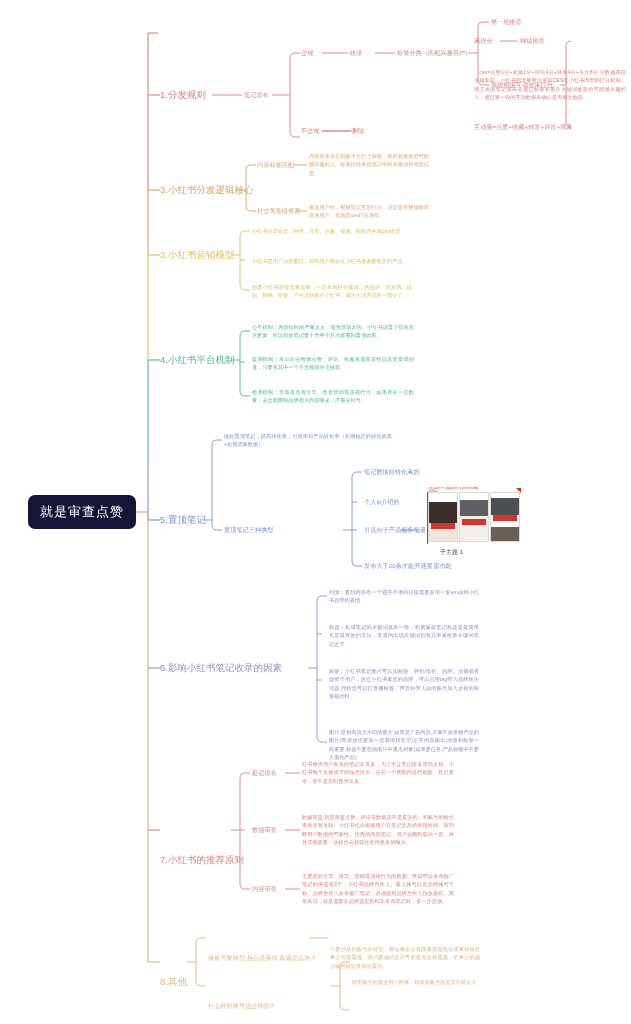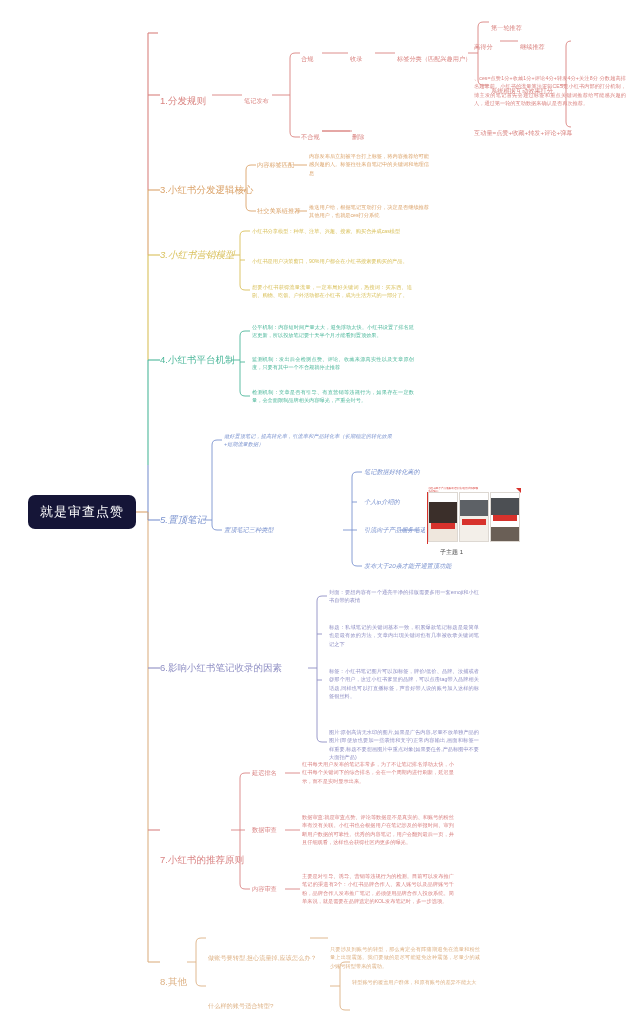--- a/index.html
+++ b/index.html
@@ -25,22 +25,22 @@
 
   
   .l2{font-size:6.2px;white-space:nowrap;transform:translateY(-50%);line-height:1.25;}
   .l3{font-size:6.2px;white-space:nowrap;transform:translateY(-50%);line-height:1.25;}
 
   
   .para{font-size:5.2px;line-height:1.62;transform:translateY(-50%);
         text-align:justify;word-break:break-all;}
 
   
-  .c1{color:#d9827f;margin-top:6px;} .c2{color:#dba36a;} .c3{color:#d9c05a;}
-  .c4{color:#4cb79a;} .c5{color:#7b93cf;font-style:italic;} .c6{color:#8f8fc4;}
+  .c1{color:#d9827f;} .c2{color:#dba36a;} .c3{color:#d9c05a;}
+  .c4{color:#4cb79a;} .c5{color:#7b93cf;} .c6{color:#8f8fc4;}
   .c7{color:#d98383;} .c8{color:#ddb184;margin-top:20px;}
 
   
   .thumb{position:absolute;left:425px;top:486px;width:98px;height:58px;
          border:0;background:#ffffff;overflow:hidden;}
   .thumb-cap{position:absolute;left:440px;top:548px;font-size:6px;color:#4a4a4a;}
   .ph{position:absolute;top:6px;width:28px;height:48px;background:#f4f2ef;border:0.4px solid #ddd8d2;}
   .ph1{left:3px;background:linear-gradient(#ffffff 0 18%, #3b2f2a 18% 62%, #efe7dd 62% 100%);}
   .ph2{left:34px;background:linear-gradient(#ffffff 0 14%, #5d6166 14% 48%, #f3efe9 48% 100%);}
   .ph3{left:65px;background:linear-gradient(#ffffff 0 10%, #4c4f53 10% 46%, #ffffff 46% 70%, #6a5f56 70% 100%);}
@@ -183,21 +183,21 @@
   <div class="node l2 c1" style="left:474px;top:127px;">互动量=点赞+收藏+转发+评论+弹幕</div>
   <div class="node l2 c1" style="left:301px;top:131px;">不合规</div>
   <div class="node l2 c1" style="left:352px;top:131px;">删除</div>
 
   <div class="node l1 c2" style="left:160px;top:190px;">3.小红书分发逻辑核心</div>
   <div class="node l2 c2" style="left:257px;top:165px;">内容标签匹配</div>
   <div class="node para c2" style="left:309px;top:165px;width:120px;">内容发布后立刻被平台打上标签，将内容推荐给可能感兴趣的人。标签往往来自笔记中的关键词和地理信息</div>
   <div class="node l2 c2" style="left:257px;top:211px;">社交关系链推荐</div>
   <div class="node para c2" style="left:309px;top:211px;width:120px;">推送用户给，根据笔记互动打分，决定是否继续推荐其他用户，也就是ces打分系统</div>
 
-  <div class="node l1 c3" style="left:160px;top:255px;font-style:italic;">3.小红书营销模型</div>
+  <div class="node l1 c3" style="left:160px;top:255px;">3.小红书营销模型</div>
   <div class="node para c3" style="left:252px;top:231px;width:160px;">小红书分享模型：种草、注草、兴趣、搜索、购买合并成cas模型</div>
   <div class="node para c3" style="left:252px;top:261px;width:160px;">小红书是用户决策窗口，90%用户都会在小红书搜索要购买的产品。</div>
   <div class="node para c3" style="left:252px;top:291px;width:160px;">想要小红书获得流量流量，一定布局好关键词，热搜词：买东西、追剧、购物、吃饭、户外活动都在小红书，成为生活方式的一部分了。</div>
 
   <div class="node l1 c4" style="left:160px;top:360px;">4.小红书平台机制</div>
   <div class="node para c4" style="left:252px;top:331px;width:162px;">公平机制：内容短时间产量太大，避免浮动太快。小红书设置了排名延迟更新，所以投放笔记要十天半个月才能看到置顶效果。</div>
   <div class="node para c4" style="left:252px;top:363px;width:162px;">监测机制：发出后会检测点赞、评论、收藏来源真实性以及文章原创度，只要有其中一个不合规就停止推荐</div>
   <div class="node para c4" style="left:252px;top:396px;width:162px;">检测机制：文章是否有引导、有直营销等违规行为，如果存在一定数量，会全面限制品牌相关内容曝光，严重会封号。</div>
 
   <div class="node l1 c5" style="left:160px;top:520px;">5.置顶笔记</div>

